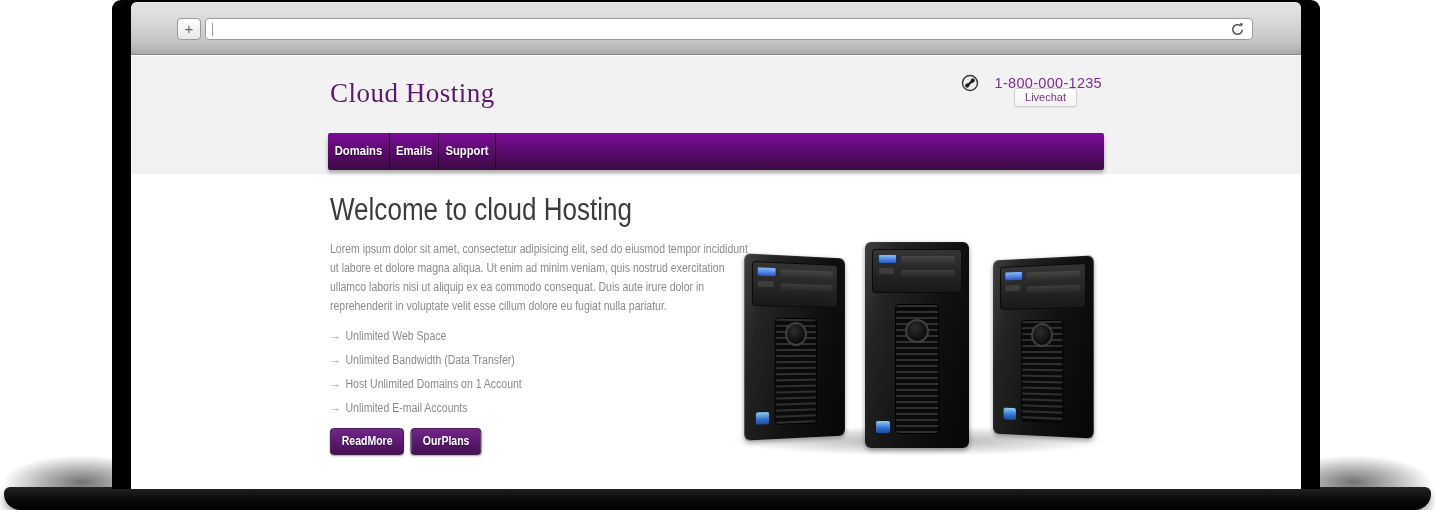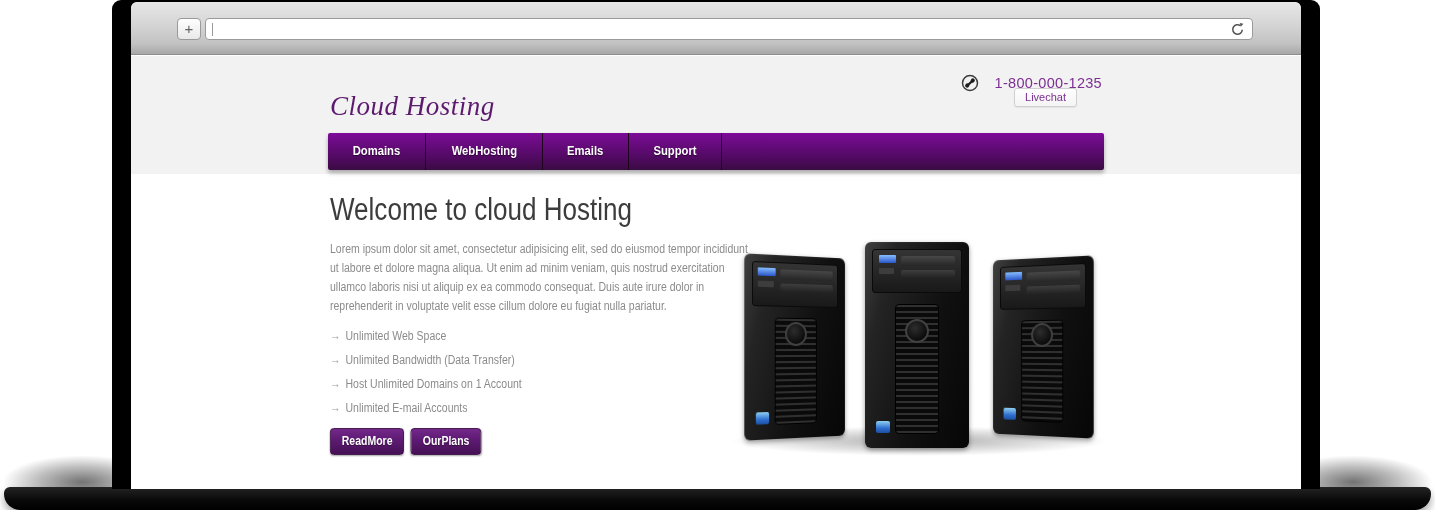--- a/index.html
+++ b/index.html
@@ -30,34 +30,34 @@
   .url-bar { position:absolute; left:74px; top:16px; width:1048px; height:22px;
     background:#fff; border:1px solid #9a9a9a; border-radius:4px; }
   .caret { position:absolute; left:6px; top:4px; width:1px; height:13px; background:#9a9a9a; }
   .refresh { position:absolute; right:7px; top:3px; width:15px; height:15px; }
 
   .page { position:absolute; left:0; top:54px; width:1170px; height:433px; background:#fff; }
   .header-band { position:absolute; left:0; top:0; width:1170px; height:118px; background:#f2f2f2; }
   .content { position:absolute; left:197px; top:0; width:776px; height:433px; }
 
   
-  .logo { position:absolute; left:2px; top:35px; font-family:"Liberation Serif", serif;
-    font-size:27px; color:#5c196e; letter-spacing:0.5px; cursor:pointer;font-style:italic; }
+  .logo { position:absolute; left:2px; top:22px; font-family:"Liberation Serif", serif;
+    font-size:27px; color:#5c196e; letter-spacing:0.5px; cursor:pointer; }
   .phone-row { position:absolute; right:2px; top:18px; display:flex; align-items:center; gap:16px; }
   .phone-number { font-size:14.5px; color:#7c2e92; letter-spacing:0.3px; }
   .livechat-btn { position:absolute; right:27px; top:32px; padding:2px 10px 3px 10px;
     background:linear-gradient(#fefefe,#f4f4f4); border:1px solid #cfcfcf; border-radius:3px;
     font-size:11px; color:#7c2e92; cursor:pointer; box-shadow:0 1px 1px rgba(0,0,0,0.06); }
 
   
   .navbar { position:absolute; left:0; top:77px; width:776px; height:37px; border-radius:2px;
     background:linear-gradient(180deg,#7d0a9a 0%, #6d0b85 22%, #500a60 68%, #3a0b43 100%);
     box-shadow:0 3px 4px rgba(0,0,0,0.30); }
   .navbar ul { list-style:none; display:flex; height:37px; }
-  .navbar li { height:37px; line-height:36px; padding:0 22px; border-right:1px solid #20051f;
+  .navbar li { height:37px; line-height:36px; padding:0 4px; border-right:1px solid #20051f;
     color:#fff; font-size:12.5px; font-weight:bold; cursor:pointer;
     text-shadow:0 1px 1px rgba(0,0,0,0.55); }
   .navbar li span { display:inline-block; transform:scaleX(0.9); transform-origin:center; }
 
   
   .hero-left { position:absolute; left:2px; top:136px; width:515px;
     transform:scaleX(0.84); transform-origin:left top; }
   .hero-title { font-size:31px; font-weight:normal; color:#3c3c3c; letter-spacing:0; }
   .hero-para { margin-top:12px; font-size:12.5px; line-height:19px; color:#8b8b8b; width:505px; }
   .features { list-style:none; margin-top:13px; }
@@ -145,22 +145,20 @@
             <span class="phone-number">1-800-000-1235</span>
           </div>
 
           <div class="livechat-btn">Livechat</div>
 
           <div class="navbar">
             <ul>
               <li>
                 <span>Domains</span></li>
               <li>
-                <span>WebHosting</span></li>
-              <li>
                 <span>Emails</span></li>
               <li>
                 <span>Support</span></li>
             </ul>
           </div>
 
           <div class="hero-left">
             <h1 class="hero-title">Welcome to cloud Hosting</h1>
             <p class="hero-para">Lorem ipsum dolor sit amet, consectetur adipisicing elit, sed do eiusmod tempor incididunt ut labore et dolore magna aliqua. Ut enim ad minim veniam, quis nostrud exercitation ullamco laboris nisi ut aliquip ex ea commodo consequat. Duis aute irure dolor in reprehenderit in voluptate velit esse cillum dolore eu fugiat nulla pariatur.</p>
             <ul class="features">

